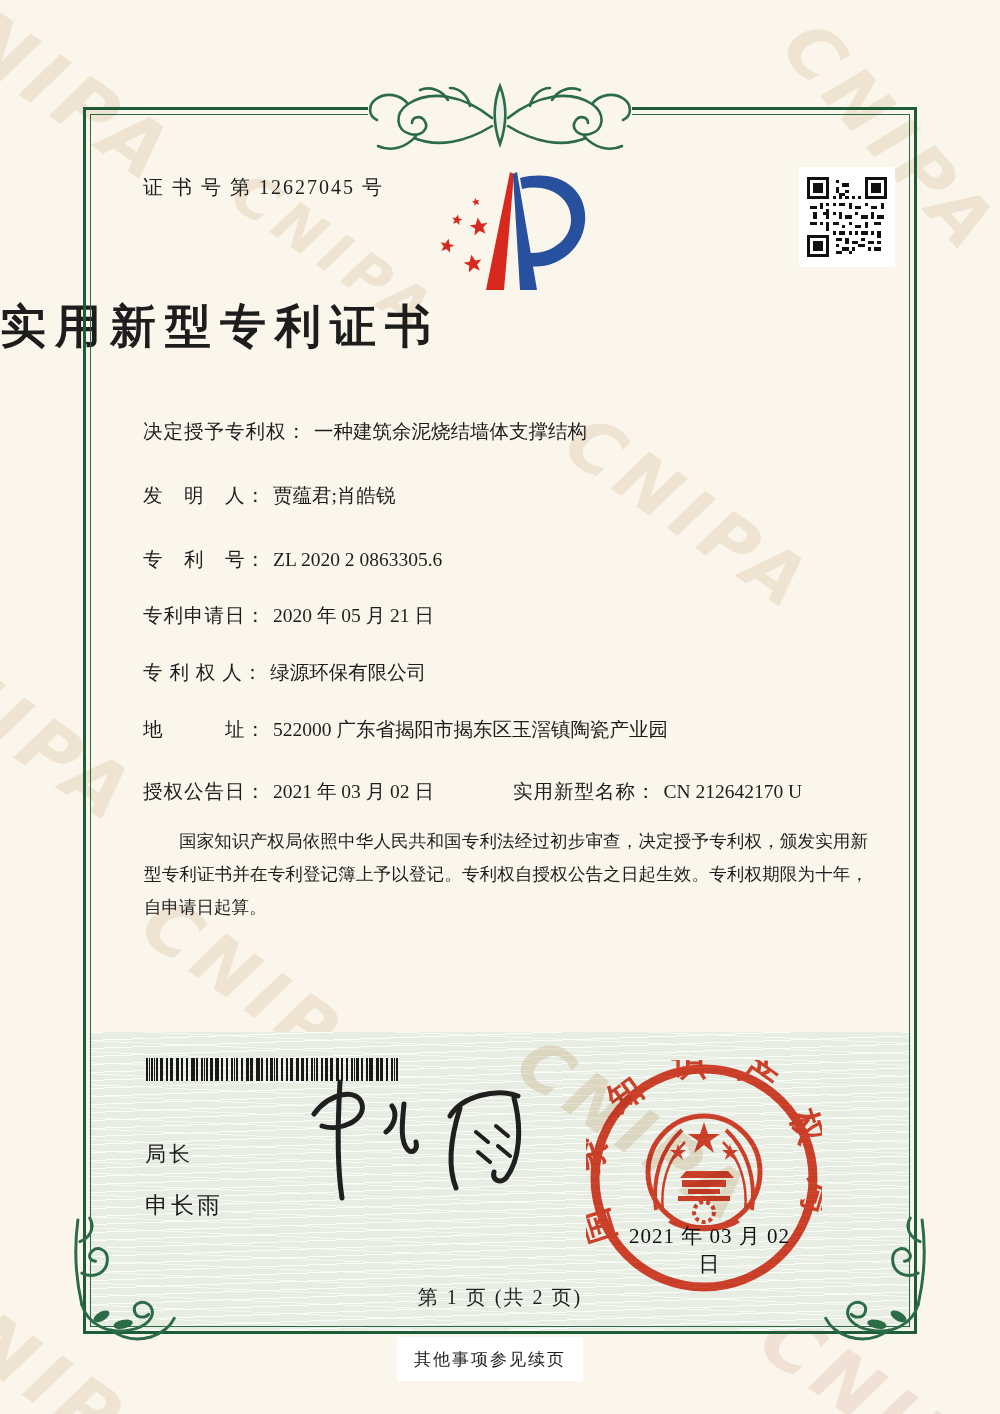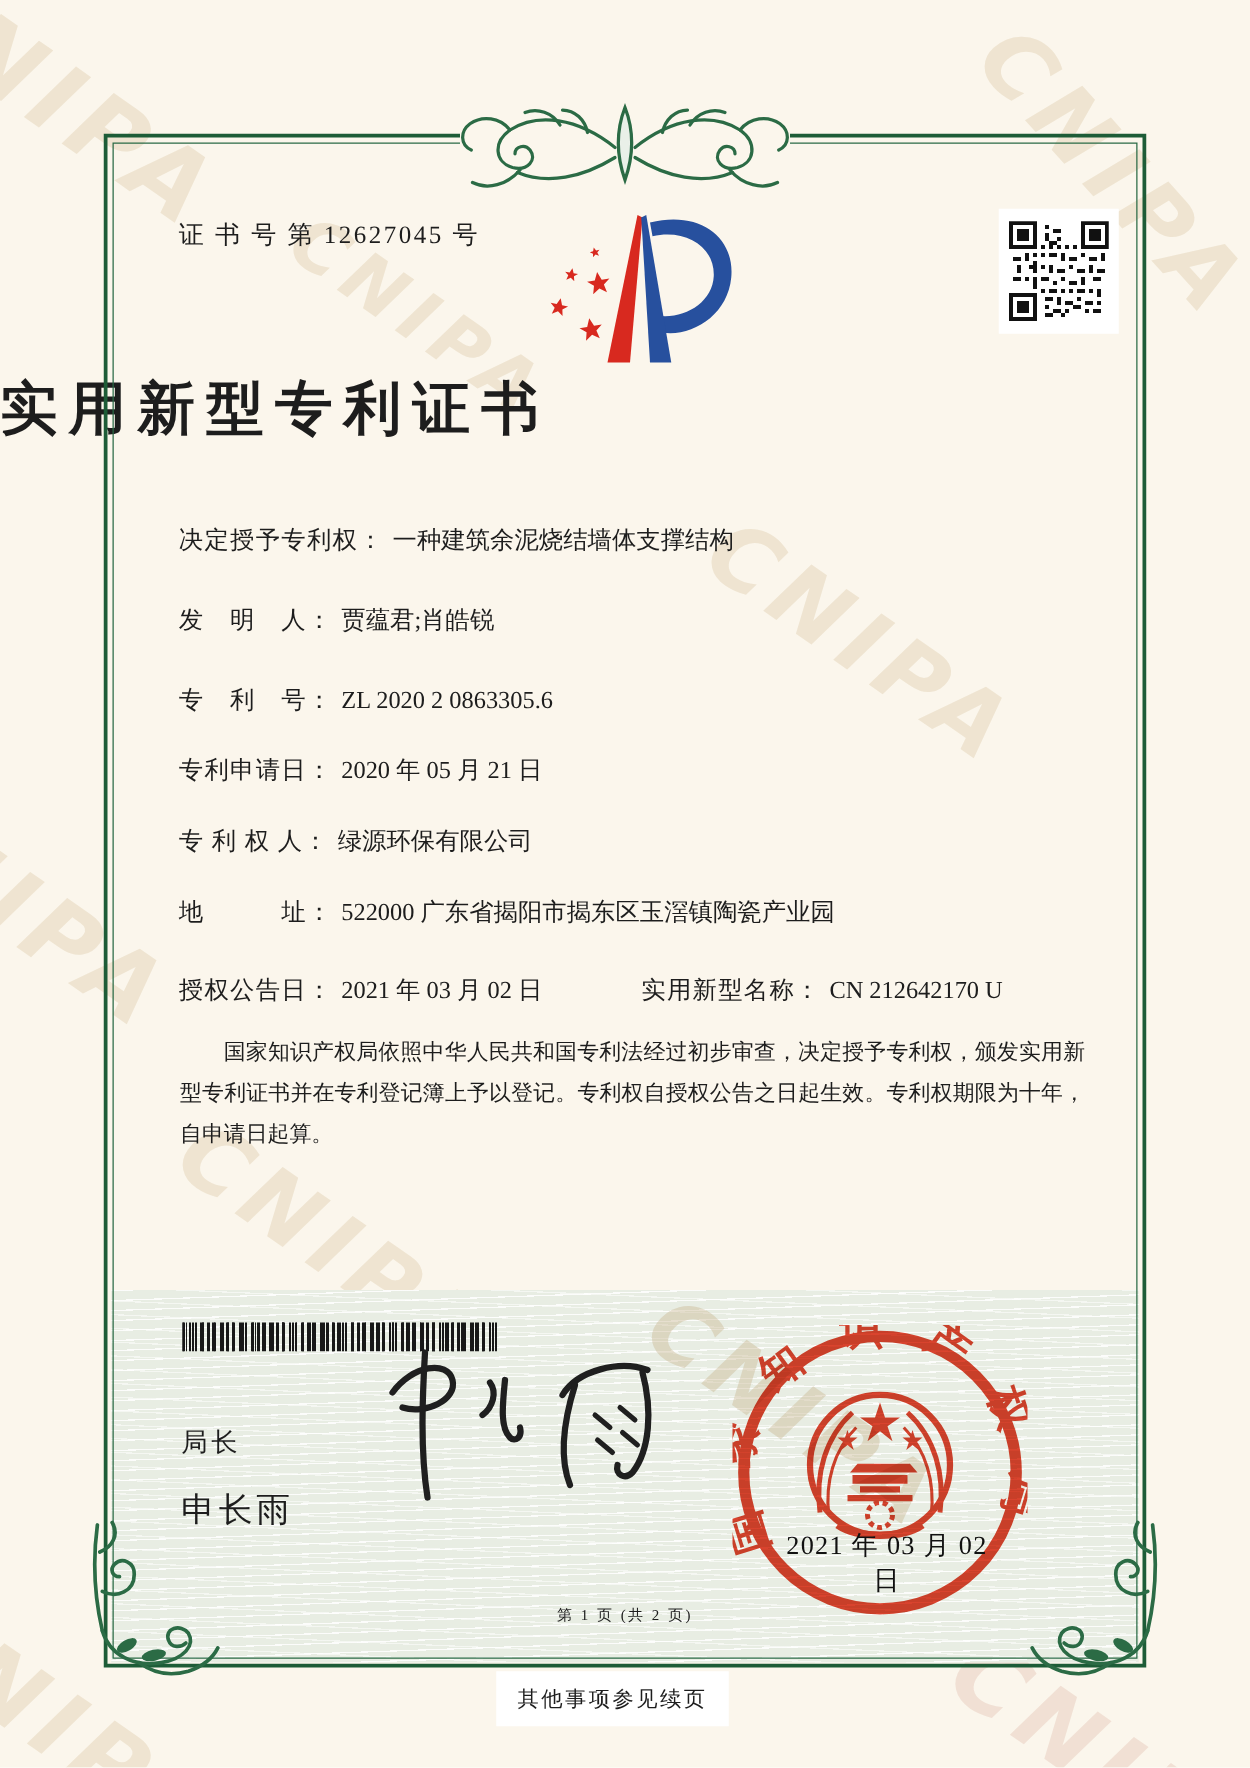--- a/index.html
+++ b/index.html
@@ -33,23 +33,23 @@
   .body-text p{margin:1px;text-indent:2em;}
   
   .guilloche{position:absolute;left:89px;top:1032px;width:822px;height:298px;z-index:2;background-color:#e8ede3;
     background-image:repeating-linear-gradient(178deg,rgba(255,255,255,.85) 0 1px,rgba(255,255,255,0) 1px 8px),
                      repeating-linear-gradient(182.5deg,rgba(255,255,255,.55) 0 1px,rgba(255,255,255,0) 1px 11px);}
   .barcode{position:absolute;left:57px;top:26px;width:254px;height:23px;
     background-image:repeating-linear-gradient(90deg,#181818 0 2px,rgba(0,0,0,0) 2px 5px),
                      repeating-linear-gradient(90deg,#181818 0 1px,rgba(0,0,0,0) 1px 8px),
                      repeating-linear-gradient(90deg,rgba(0,0,0,0) 0 3px,#181818 3px 4px,rgba(0,0,0,0) 4px 11px);}
   .director-title{position:absolute;left:56px;top:108px;font-size:21px;letter-spacing:3px;text-align:center;}
-  .director-name{position:absolute;left:56px;top:158px;font-size:27px;letter-spacing:3px;}
+  .director-name{position:absolute;left:56px;top:158px;font-size:23px;letter-spacing:3px;}
   .signature{position:absolute;left:211px;top:44px;width:235px;height:130px;}
-  .page-indicator{position:absolute;left:0;top:252px;width:100%;text-align:center;font-size:12px;letter-spacing:2px;}
+  .page-indicator{position:absolute;left:0;top:252px;width:100%;text-align:center;font-size:20px;letter-spacing:2px;}
   
   .flourish{position:absolute;width:118px;height:132px;z-index:5;}
   .flourish.fl-left{left:72px;top:1212px;}
   .flourish.fl-right{left:810px;top:1212px;transform:scaleX(-1);}
   
   .seal{position:absolute;left:586px;top:1060px;width:236px;height:236px;z-index:6;mix-blend-mode:multiply;opacity:.95;}
   .seal-date{position:absolute;left:617px;top:1222px;width:185px;text-align:center;font-size:21px;
              letter-spacing:1px;z-index:7;color:#111;}
   
   .note-strip{position:absolute;left:397px;top:1337px;width:186px;height:44px;background:#fff;z-index:3;

